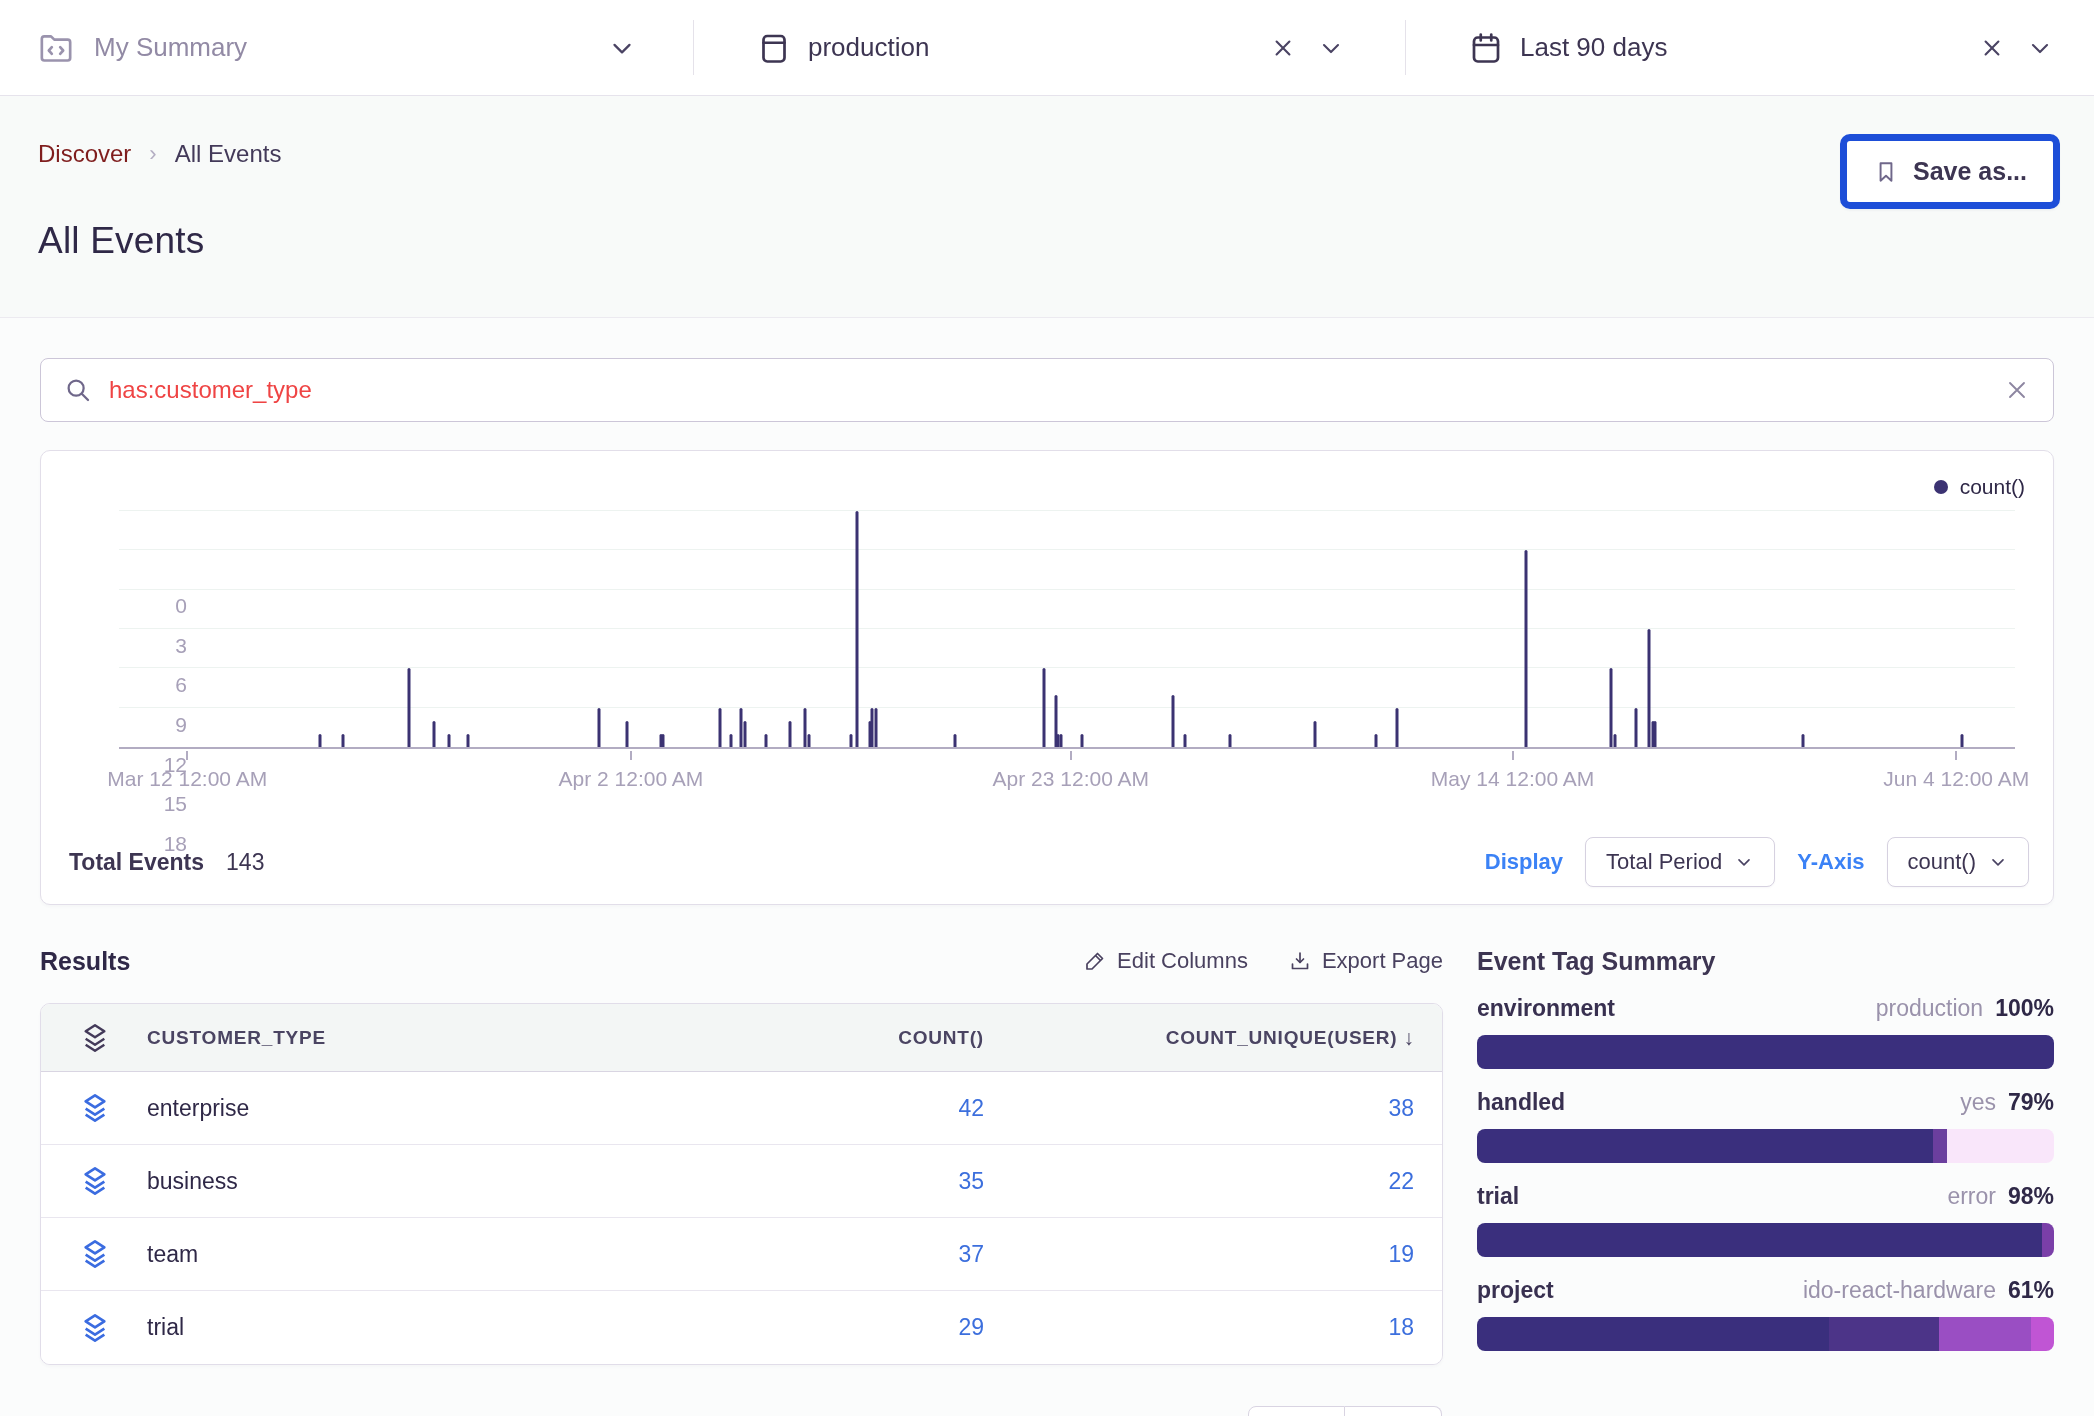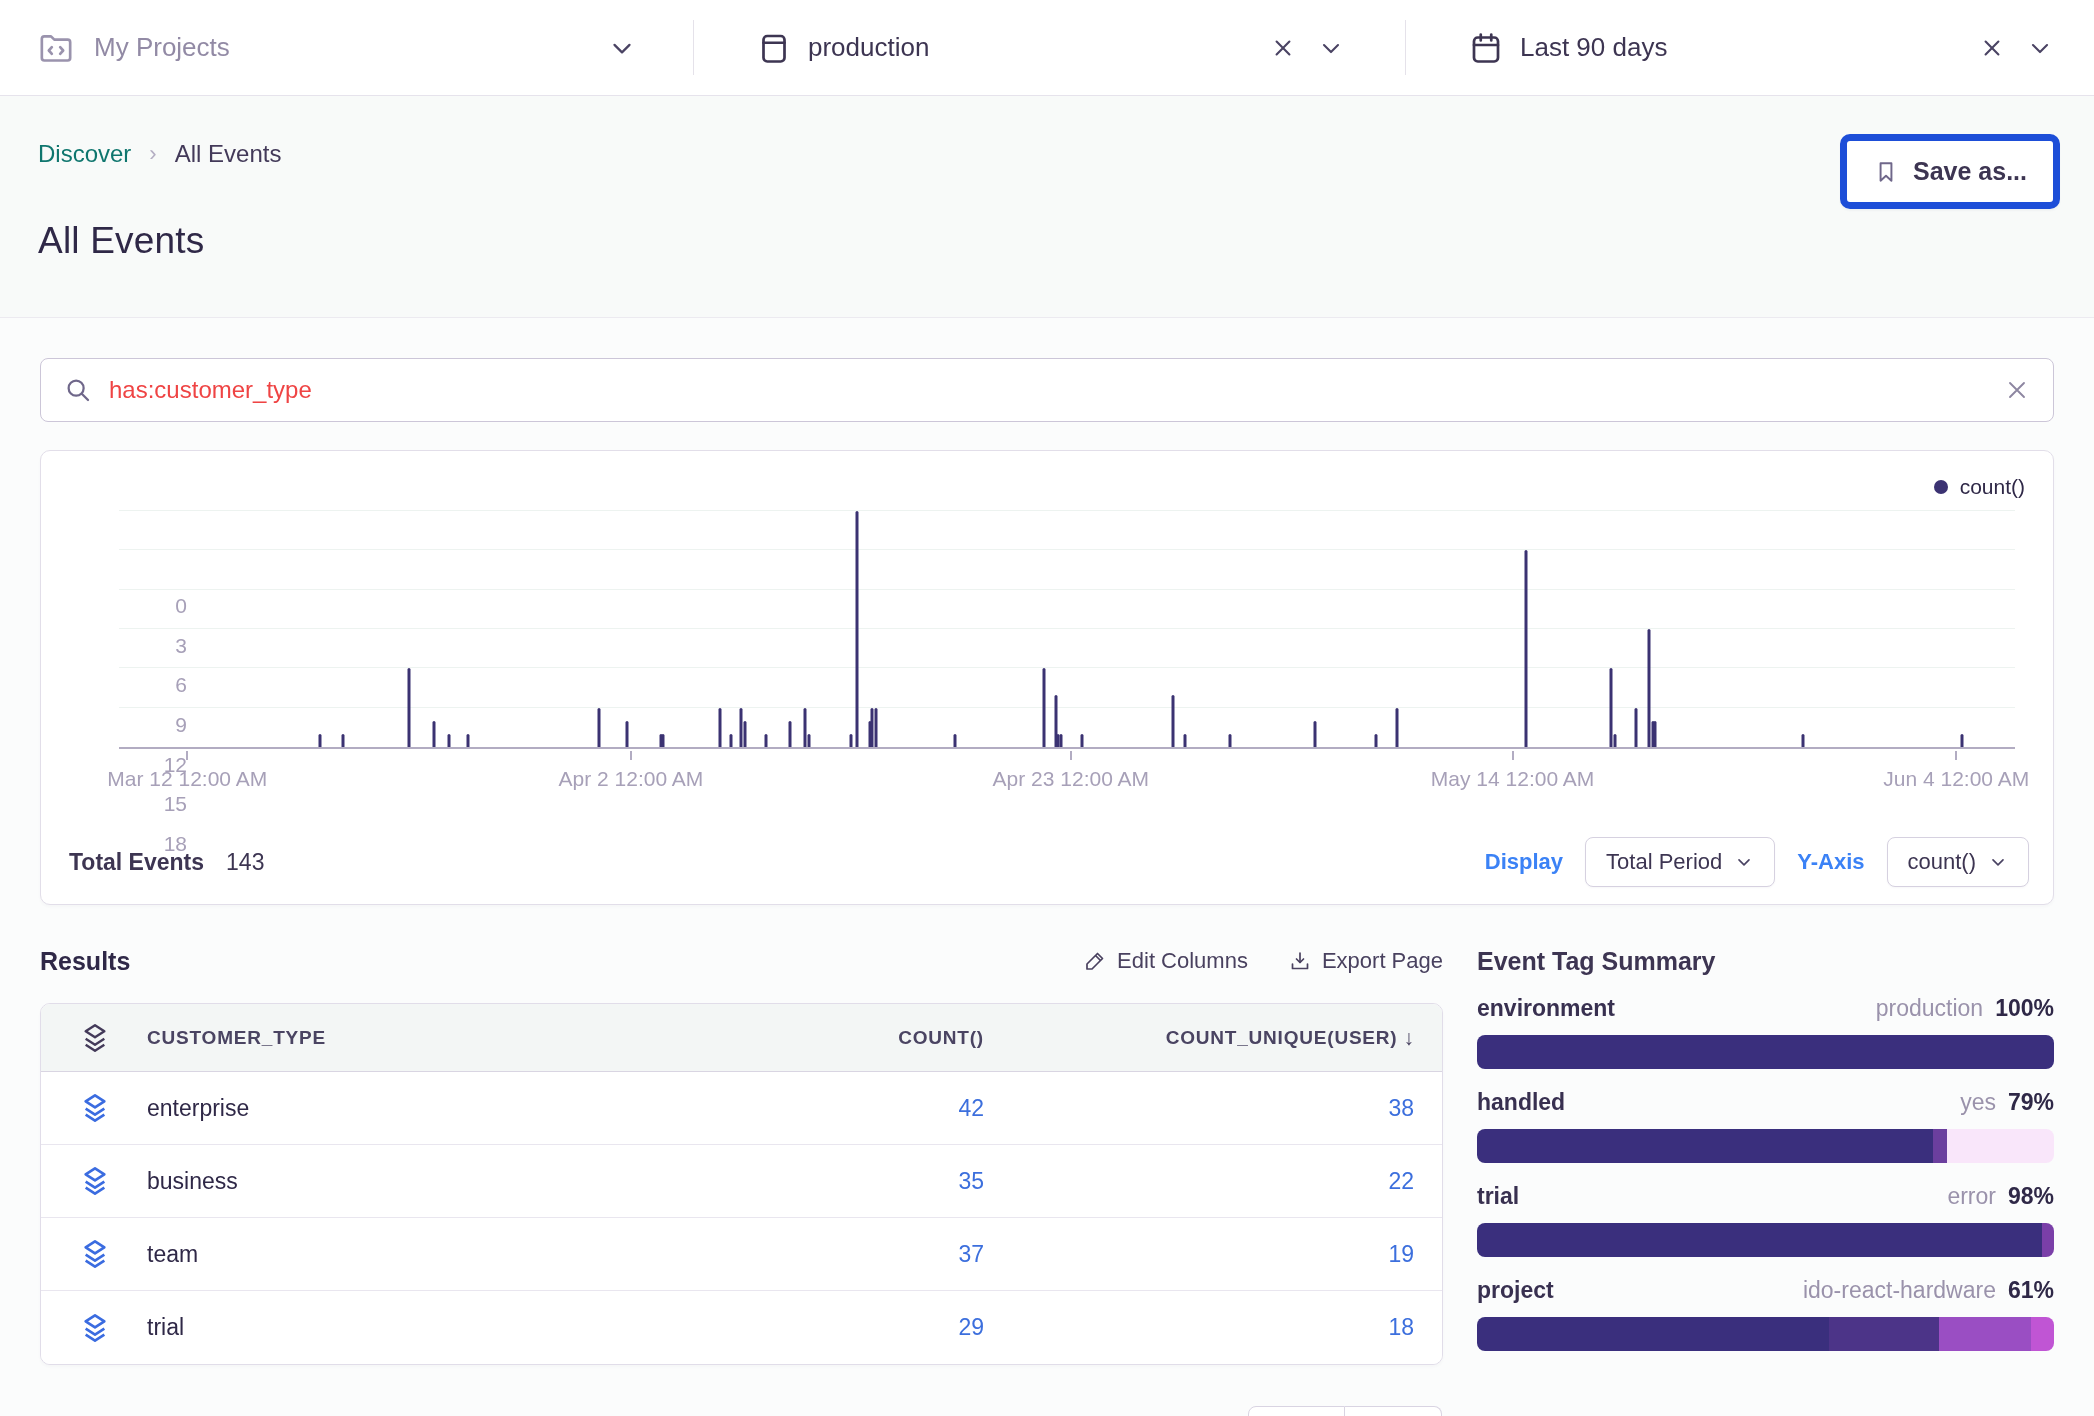--- a/index.html
+++ b/index.html
@@ -26,21 +26,21 @@
   .tb-label-dark  { color: #3d3552; font-size: 26px; font-weight: 500; margin-left: 16px; }
   .tb-spacer { flex: 1; }
   .tb-icon-btn { display: flex; align-items: center; cursor: pointer; margin-left: 20px; }
 
   
   .page-header {
     height: 222px; background: #f8faf9; border-bottom: 1px solid #eceaf0;
     padding: 44px 34px 0 38px; position: relative;
   }
   .breadcrumb { display: flex; align-items: center; font-size: 24px; }
-  .breadcrumb .crumb-parent { color: #0f766e; cursor: pointer; }
+  .breadcrumb .crumb-parent { color: #7f1d1d; cursor: pointer; }
   .breadcrumb .crumb-sep { color: #b4aec3; margin: 0 18px; font-size: 22px; }
   .breadcrumb .crumb-current { color: #433a59; }
   .page-title { font-size: 37px; font-weight: 500; color: #2f2847; margin-top: 52px; letter-spacing: .2px; }
   .save-as-btn {
     position: absolute; top: 38px; right: 34px;
     display: flex; align-items: center; gap: 14px;
     background: #ffffff; border: 7px solid #1d4ed8; border-radius: 10px;
     padding: 16px 26px; font-size: 25px; font-weight: 700; color: #3d3552;
     cursor: pointer; box-shadow: 0 2px 2px rgba(60,50,90,.04);
   }
@@ -141,21 +141,21 @@
 
 <div class="topbar">
   <div class="topbar-section tb-proj">
     <span>
       <svg width="40" height="40" viewBox="0 0 24 24" fill="none" stroke="#9a93ad" stroke-width="1.6" stroke-linecap="round" stroke-linejoin="round">
         <path d="M3.5 6.5 a1.5 1.5 0 0 1 1.5 -1.5 h4 l2 2 h8 a1.5 1.5 0 0 1 1.5 1.5 v9.5 a1.5 1.5 0 0 1 -1.5 1.5 h-14 a1.5 1.5 0 0 1 -1.5 -1.5 Z"></path>
         <path d="M9.5 11.5 l-1.8 2 1.8 2"></path>
           <path d="M14.5 11.5 l1.8 2 -1.8 2"></path>
       </svg>
     </span>
-    <span class="tb-label-muted">My Projects</span>
+    <span class="tb-label-muted">My Summary</span>
     <span class="tb-spacer"></span>
     <span class="tb-icon-btn">
       <svg width="30" height="30" viewBox="0 0 24 24" fill="none" stroke="#4a4363" stroke-width="1.8" stroke-linecap="round" stroke-linejoin="round">
           <path d="M6 9.5 l6 6 6-6"></path>
         </svg>
     </span>
   </div>
   <div class="topbar-divider"></div>
   <div class="topbar-section tb-env">
     <span>

